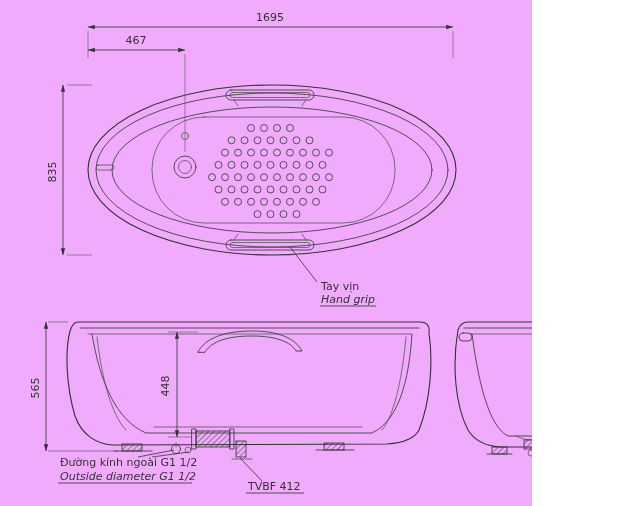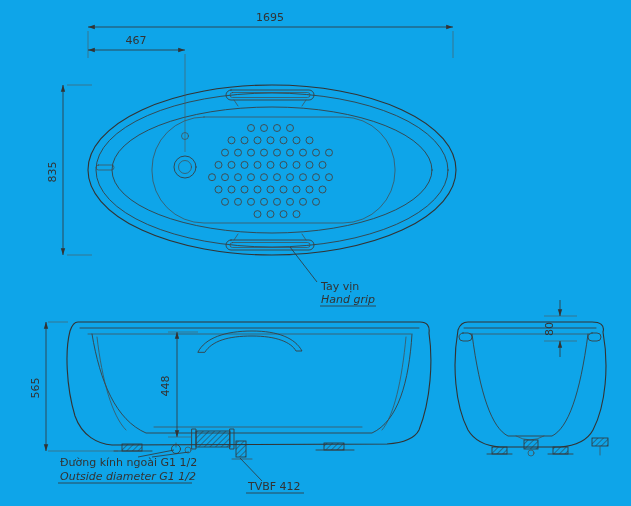--- a/index.html
+++ b/index.html
@@ -1,16 +1,16 @@
 <!DOCTYPE html>
 <html><head>
 <meta charset="utf-8">
 <style>
   html,body{margin:0;padding:0;background:#fff;}
-  .sheet{position:relative;width:631px;height:506px;background:#0ea5e9;overflow:hidden;}
+  .sheet{position:relative;width:532px;height:506px;background:#f0abfc;overflow:hidden;}
   svg{display:block;}
   .outline{stroke:#333;stroke-width:1.1;fill:none;stroke-linecap:round;stroke-linejoin:round;}
   .mid{stroke:#3a3a3a;stroke-width:0.85;fill:none;stroke-linecap:round;stroke-linejoin:round;}
   .thin{stroke:#474747;stroke-width:0.7;fill:none;stroke-linecap:round;}
   .dimline{stroke:#333;stroke-width:0.8;fill:none;}
   .ext{stroke:#555;stroke-width:0.6;fill:none;}
   .leader{stroke:#333;stroke-width:0.8;fill:none;}
   .hatchfill{fill:url(#hatch);stroke:#333;stroke-width:0.8;}
   text.dim{font-family:"DejaVu Sans",sans-serif;font-size:11px;fill:#333;}
   text.callout{font-family:"DejaVu Sans",sans-serif;font-size:11px;fill:#333;}

